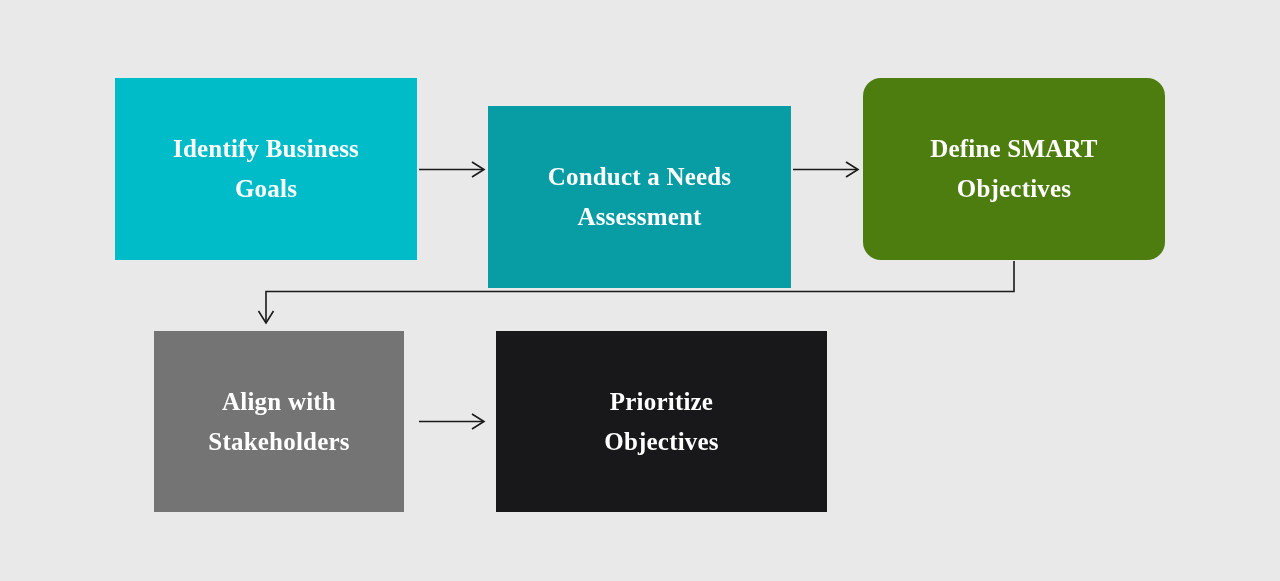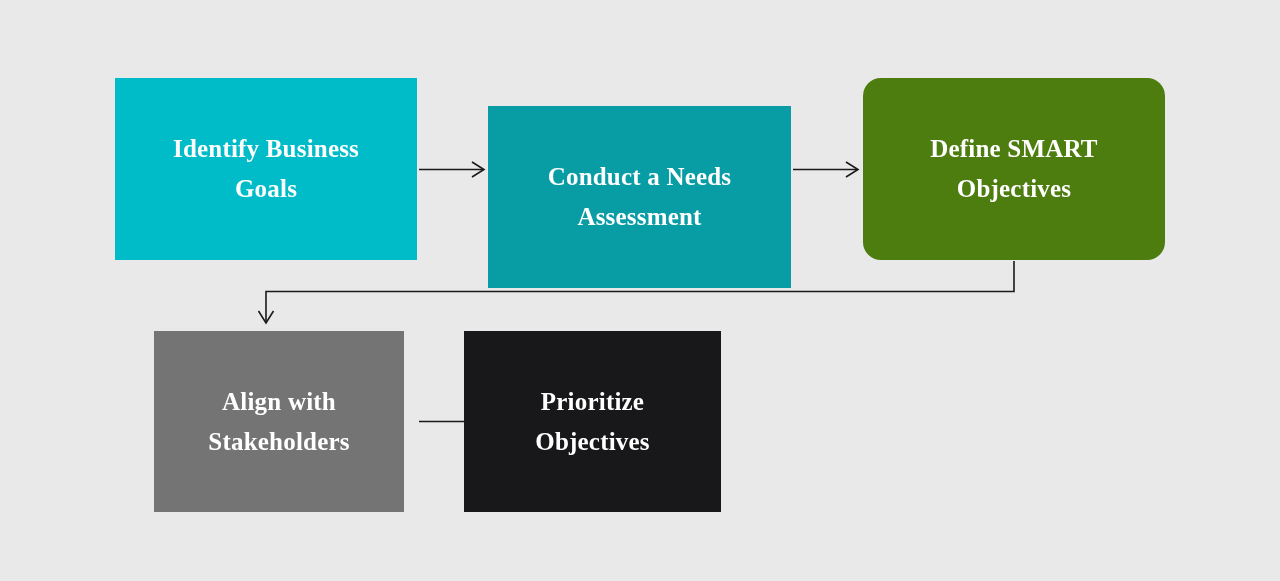--- a/index.html
+++ b/index.html
@@ -101,18 +101,18 @@
   <div class="node" style="left: 863px; top: 78px; width: 302px; height: 182px; background: #4d7c0f; border-radius: 18px;">
     <span class="node-label">Define SMART
 Objectives</span>
   </div>
 
   <div class="node" style="left: 115px; top: 331px; width: 250px; height: 181px; background: rgb(116, 116, 116); margin-left: 39px;">
     <span class="node-label">Align with
 Stakeholders</span>
   </div>
 
-  <div class="node" style="left: 464px; top: 331px; width: 257px; height: 181px; background: rgb(24, 24, 26);">
+  <div class="node" style="left: 496px; top: 331px; width: 331px; height: 181px; background: rgb(24, 24, 26);">
     <span class="node-label">Prioritize
 Objectives</span>
   </div>
 
 </div>
 
 </body></html>

